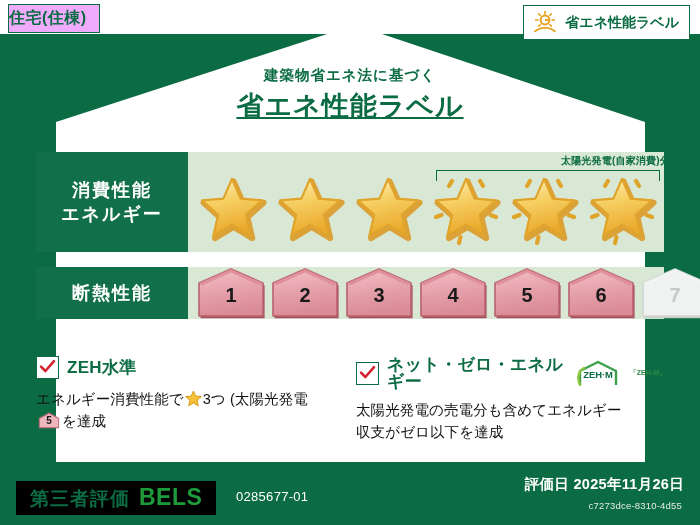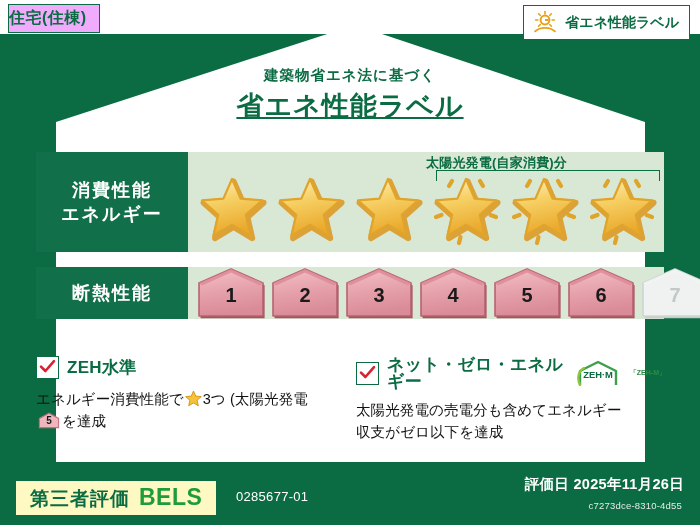--- a/index.html
+++ b/index.html
@@ -88,22 +88,22 @@
   }
   .star-cell{position:relative;width:76px;height:78px;flex:0 0 auto;}
   .star-cell svg{position:absolute;left:0;top:0;width:76px;height:78px;}
 
   .bracket{
     position:absolute;left:248px;top:18px;width:222px;height:10px;
     border-left:1.5px solid #0b6b42;border-right:1.5px solid #0b6b42;
     border-top:1.5px solid #0b6b42;
   }
   .bracket-label{
-    position:absolute;left:238px;top:2px;width:244px;text-align:left;
-    font-size:13px;font-weight:bold;color:#0b6b42;letter-spacing:0.2px;
+    position:absolute;left:238px;top:2px;width:244px;text-align:right;
+    font-size:10px;font-weight:bold;color:#0b6b42;letter-spacing:0.2px;
   }
 
   
   .houses{
     position:absolute;left:8px;top:2px;right:4px;bottom:2px;
     display:flex;align-items:center;gap:4px;
   }
   .hcell{position:relative;width:70px;height:54px;flex:0 0 auto;}
   .hcell svg{position:absolute;left:0;top:0;width:70px;height:54px;}
   .hcell .num{
@@ -135,21 +135,21 @@
   }
   .inline-house svg{position:absolute;left:0;top:0;width:22px;height:17px;}
   .inline-house span{
     position:absolute;left:0;right:0;top:4px;text-align:center;
     font-size:10px;font-weight:bold;color:#1a1a1a;line-height:1;
   }
 
   
   .bels-box{
     position:absolute;left:16px;bottom:10px;
-    background:#fef9c3;padding:5px 14px 6px 14px;
+    background:#000000;padding:5px 14px 6px 14px;
     display:flex;align-items:baseline;gap:9px;z-index:6;
   }
   .bels-jp{font-size:19px;font-weight:bold;color:#0b6b42;letter-spacing:1px;line-height:1;}
   .bels-en{font-size:23px;font-weight:bold;color:#1e9c3c;letter-spacing:0.5px;line-height:1;}
   .bels-no{
     position:absolute;left:236px;bottom:21px;
     font-size:13px;color:#ffffff;letter-spacing:0.3px;z-index:6;
   }
   .eval{
     position:absolute;right:16px;bottom:31px;text-align:right;

